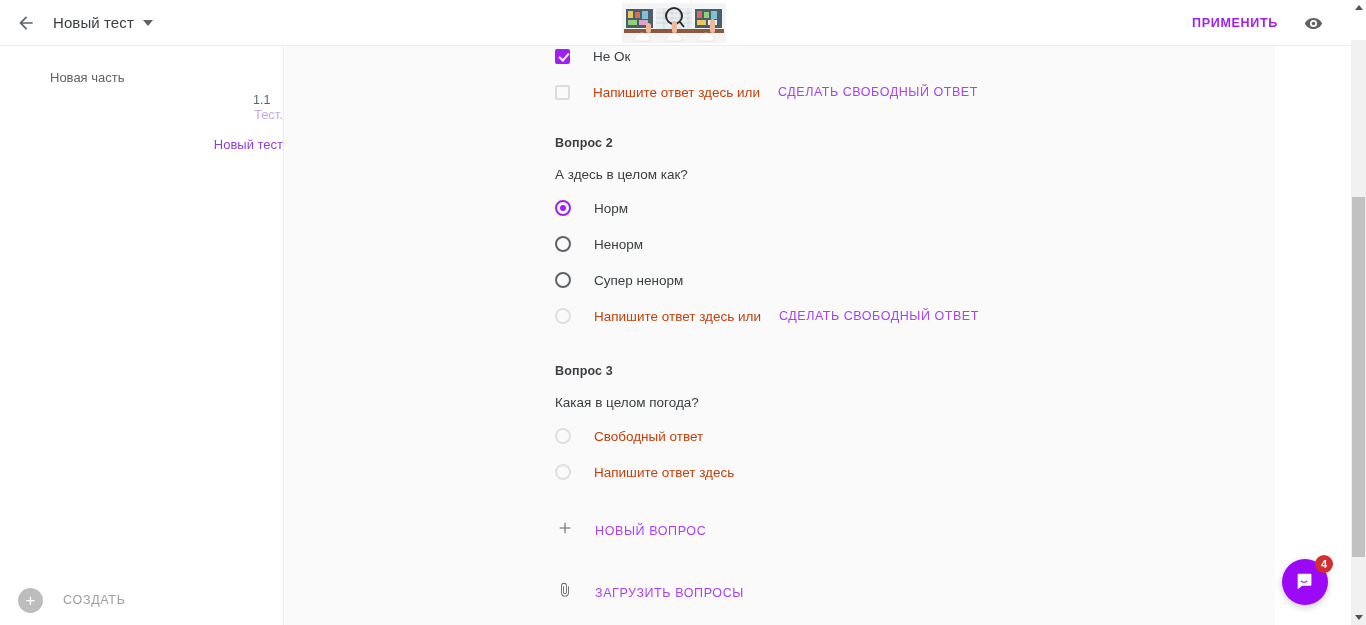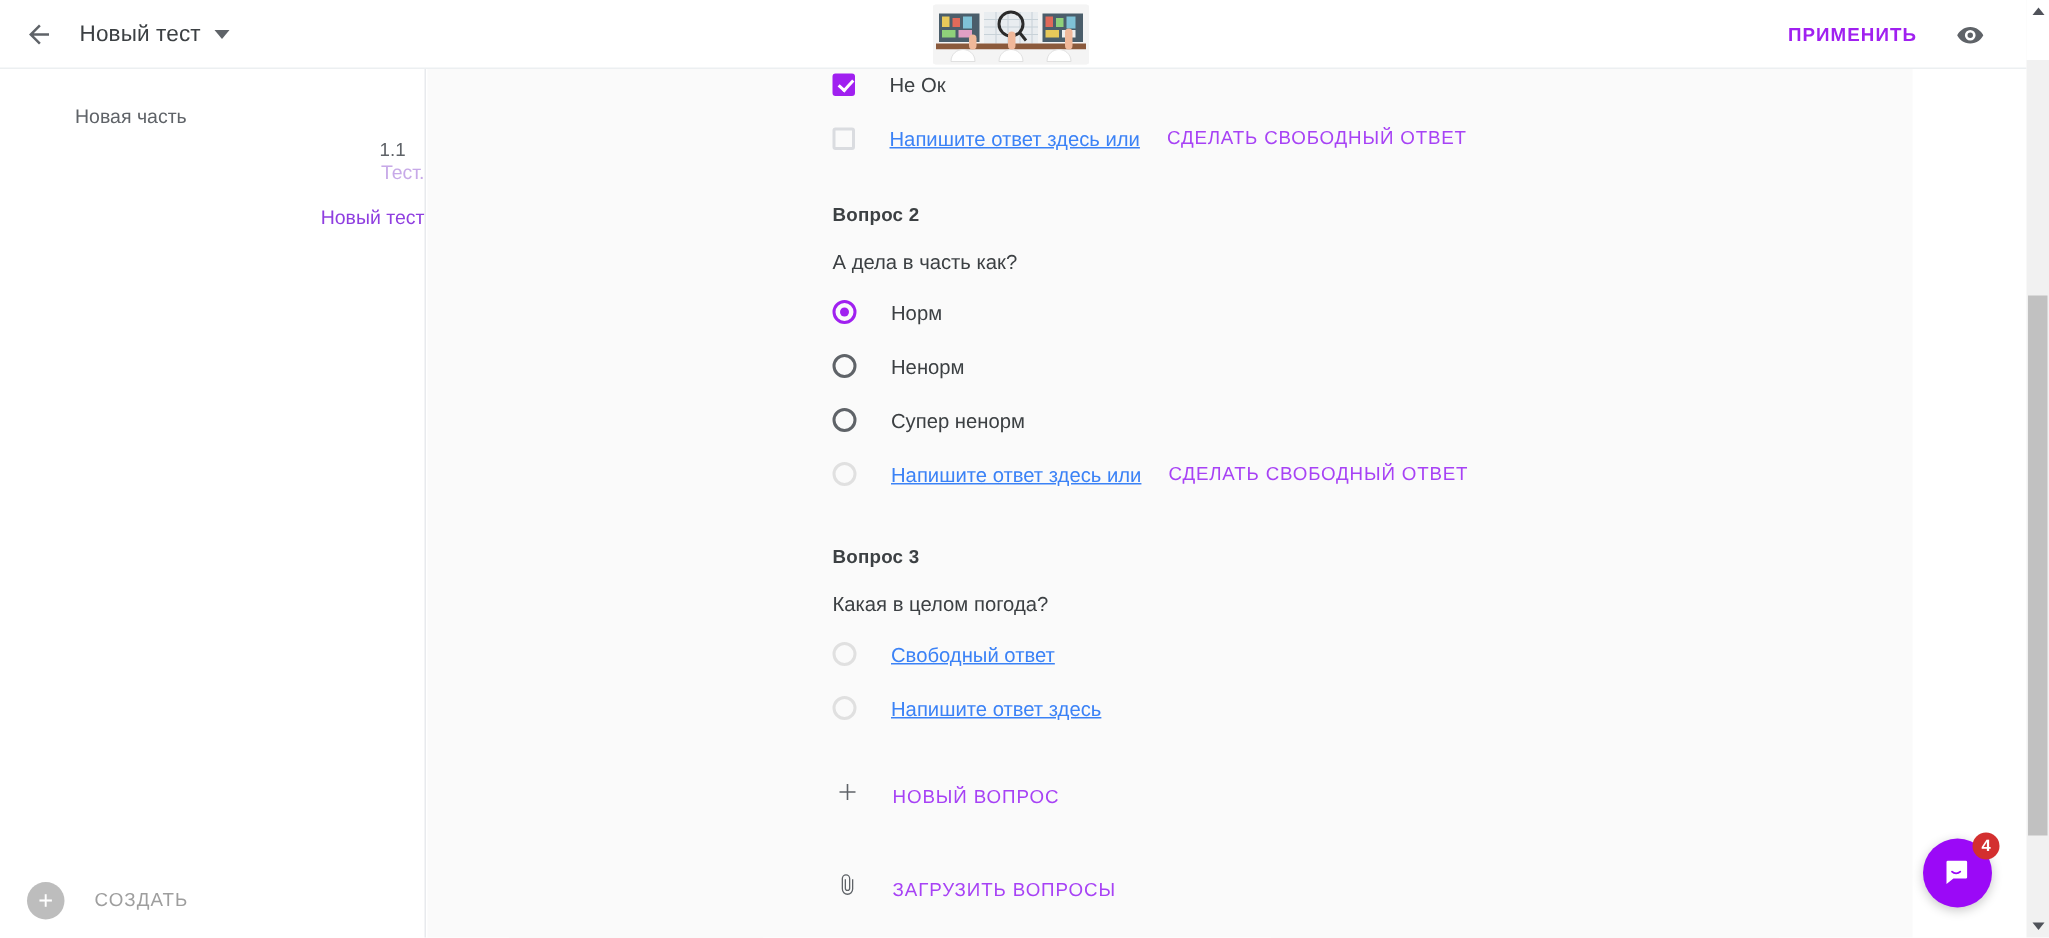--- a/index.html
+++ b/index.html
@@ -173,21 +173,21 @@
     width: 6px; height: 6px; border-radius: 50%;
     background: #a020f0;
   }
   .rb.ghost { border-color: #e0e0e0; }
 
   .opt-label {
     margin-left: 23px;
     font-size: 13.5px;
     color: #3c4043;
   }
-  .opt-label.muted { color: #3b82f6; text-decoration: underline; }
+  .opt-label.muted { color: #c2410c; }
 
   .link-btn {
     margin-left: 18px;
     color: #a742f5;
     font-size: 12.5px;
     font-weight: 500;
     letter-spacing: .55px;
     cursor: pointer;
   }
 
@@ -407,21 +407,21 @@
         </div>
         <div class="q-ic">
           <svg width="16" height="16" viewBox="0 0 24 24">
             <circle cx="12" cy="5.5" r="1.7" fill="#5f6368"></circle>
             <circle cx="12" cy="12" r="1.7" fill="#5f6368"></circle>
             <circle cx="12" cy="18.5" r="1.7" fill="#5f6368"></circle>
           </svg>
         </div>
       </div>
     </div>
-    <div class="q-text">А дела в часть как?</div>
+    <div class="q-text">А здесь в целом как?</div>
 
     <div class="opt-row">
       <div class="rb selected"></div>
       <div class="opt-label">Норм</div>
     </div>
     <div class="opt-row">
       <div class="rb"></div>
       <div class="opt-label">Ненорм</div>
     </div>
     <div class="opt-row">

